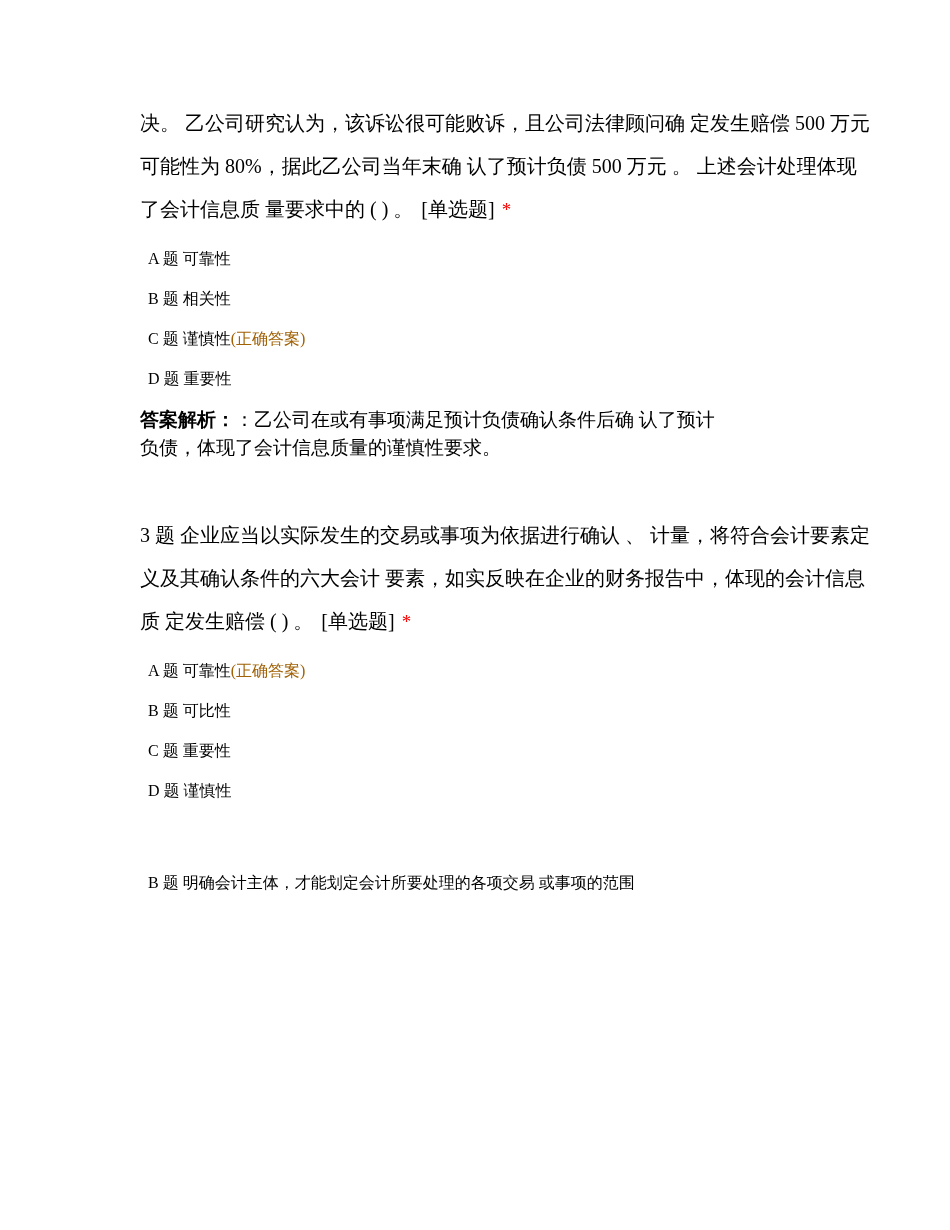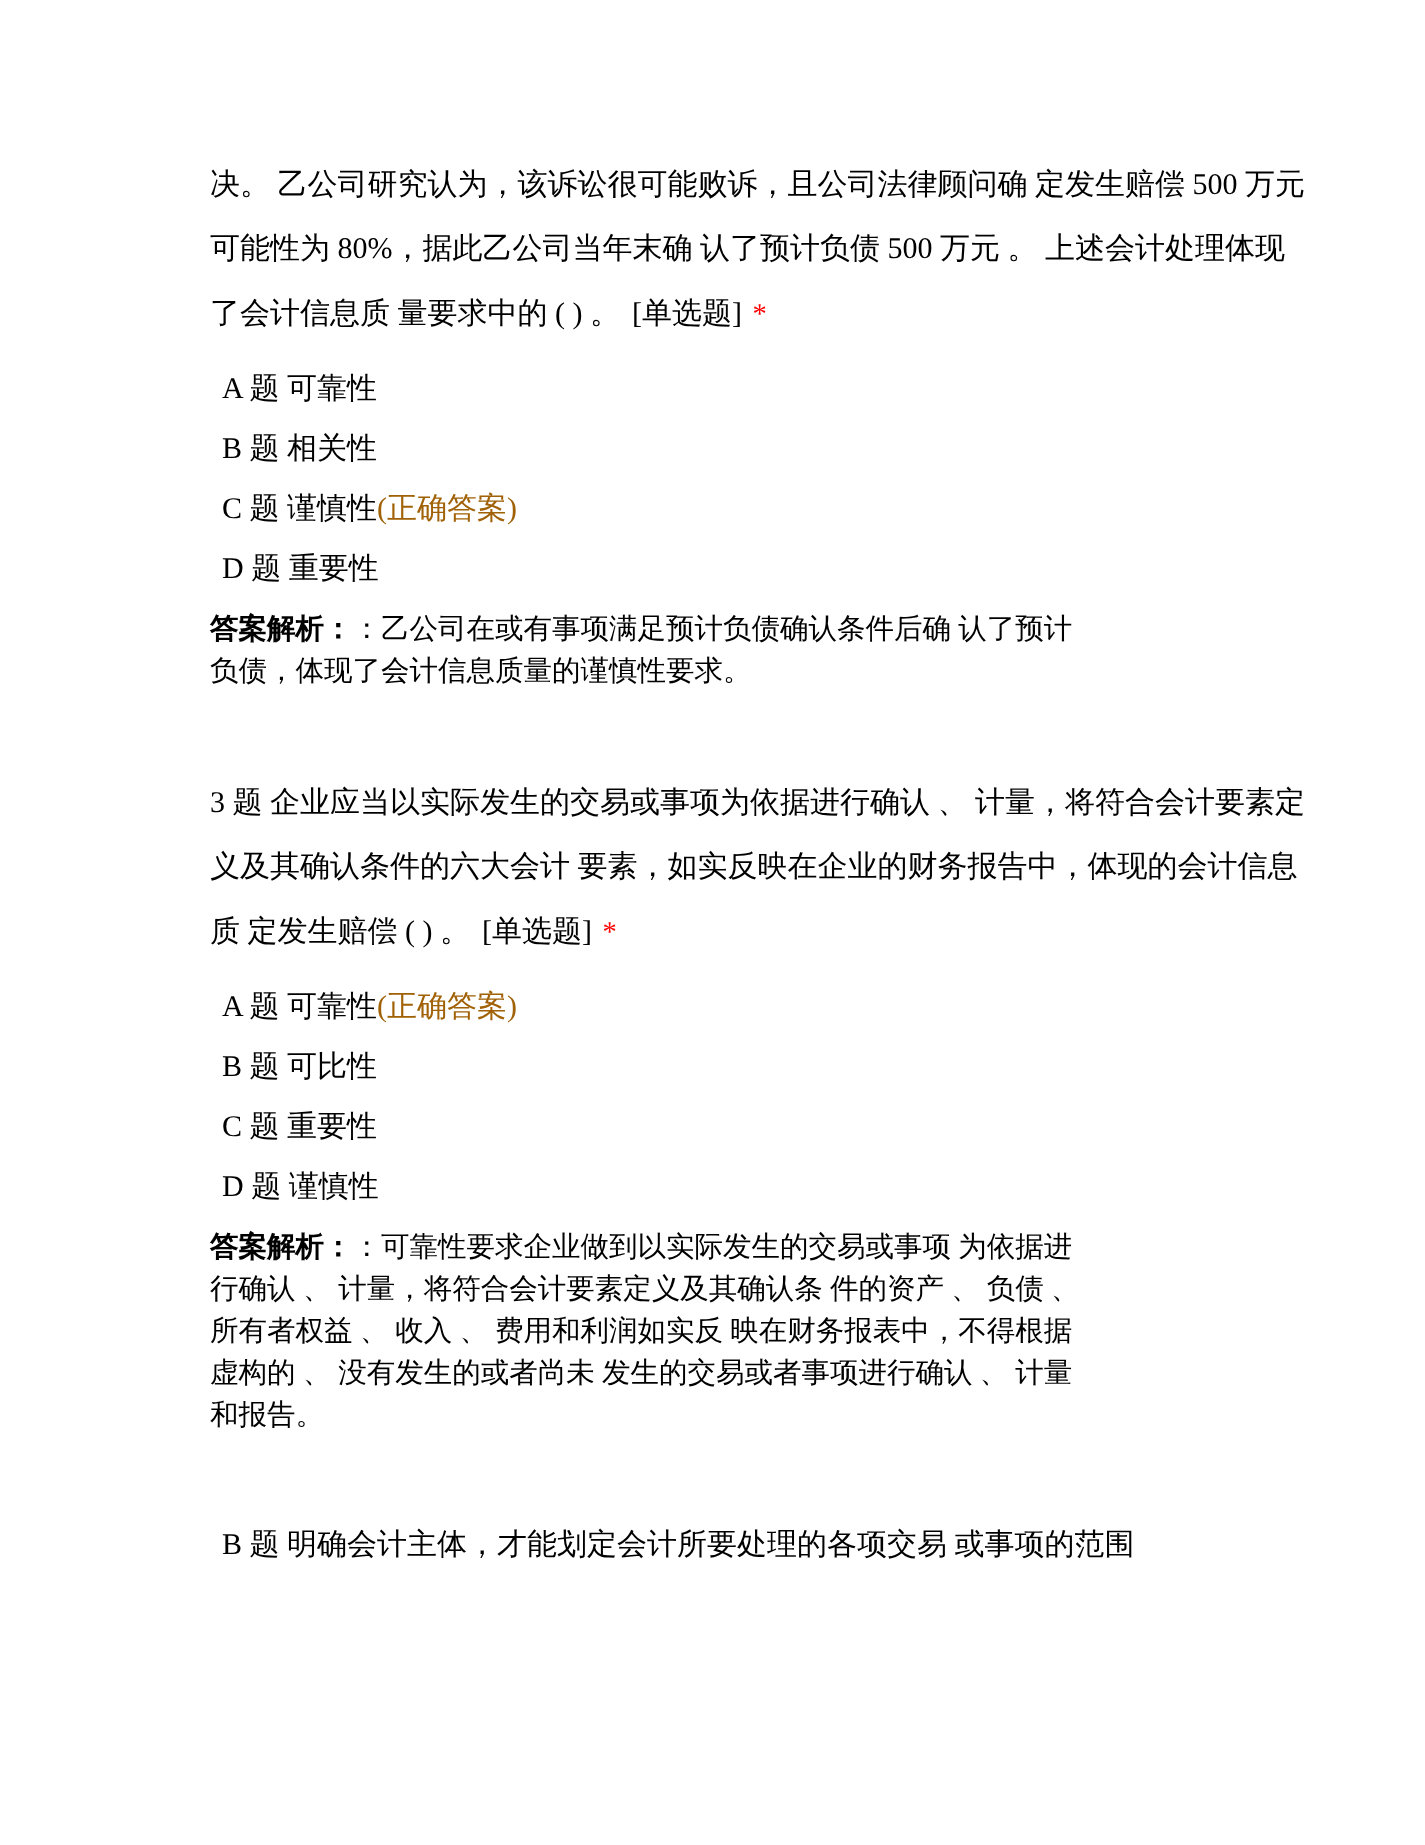--- a/index.html
+++ b/index.html
@@ -35,21 +35,21 @@
   }
   .q-required {
     margin-left: 7px;
     color: #ff0000;
     font-size: 19px;
   }
   .options {
     margin-top: 8px;
   }
   .option {
-    font-size: 20px;
+    font-size: 16px;
     line-height: 40px;
     padding-left: 8px;
     white-space: nowrap;
   }
   .correct-marker {
     color: #a16207;
   }
   .explanation {
     margin: 7px 0 0 0;
     font-size: 19px;
@@ -106,21 +106,20 @@
       </div>
       <div class="option">
         <span>C 题</span>
         <span>重要性</span>
       </div>
       <div class="option">
         <span>D 题</span>
         <span>谨慎性</span>
       </div>
     </div>
-    <p class="explanation"><span class="expl-label">答案解析：</span><span>：可靠性要求企业做到以实际发生的交易或事项 为依据进行确认 、 计量，将符合会计要素定义及其确认条 件的资产 、 负债 、 所有者权益 、 收入 、 费用和利润如实反 映在财务报表中，不得根据虚构的 、 没有发生的或者尚未 发生的交易或者事项进行确认 、 计量和报告。</span></p>
   </section>
 
   <section class="question-block">
     <div class="options">
       <div class="option">
         <span>B 题</span>
         <span>明确会计主体，才能划定会计所要处理的各项交易 或事项的范围</span>
       </div>
     </div>
   </section>

